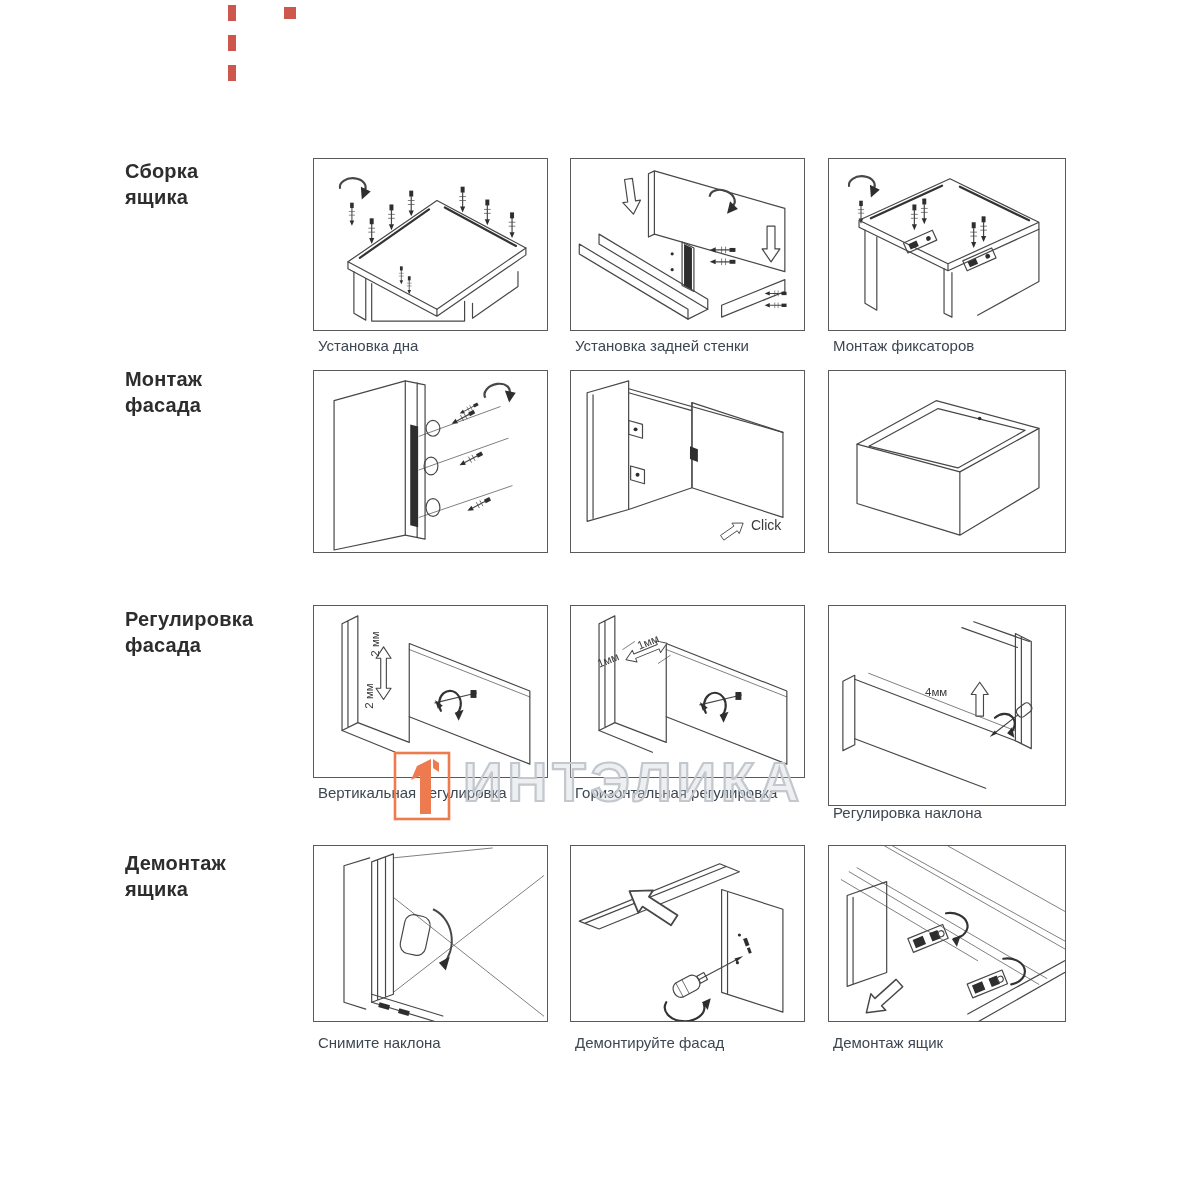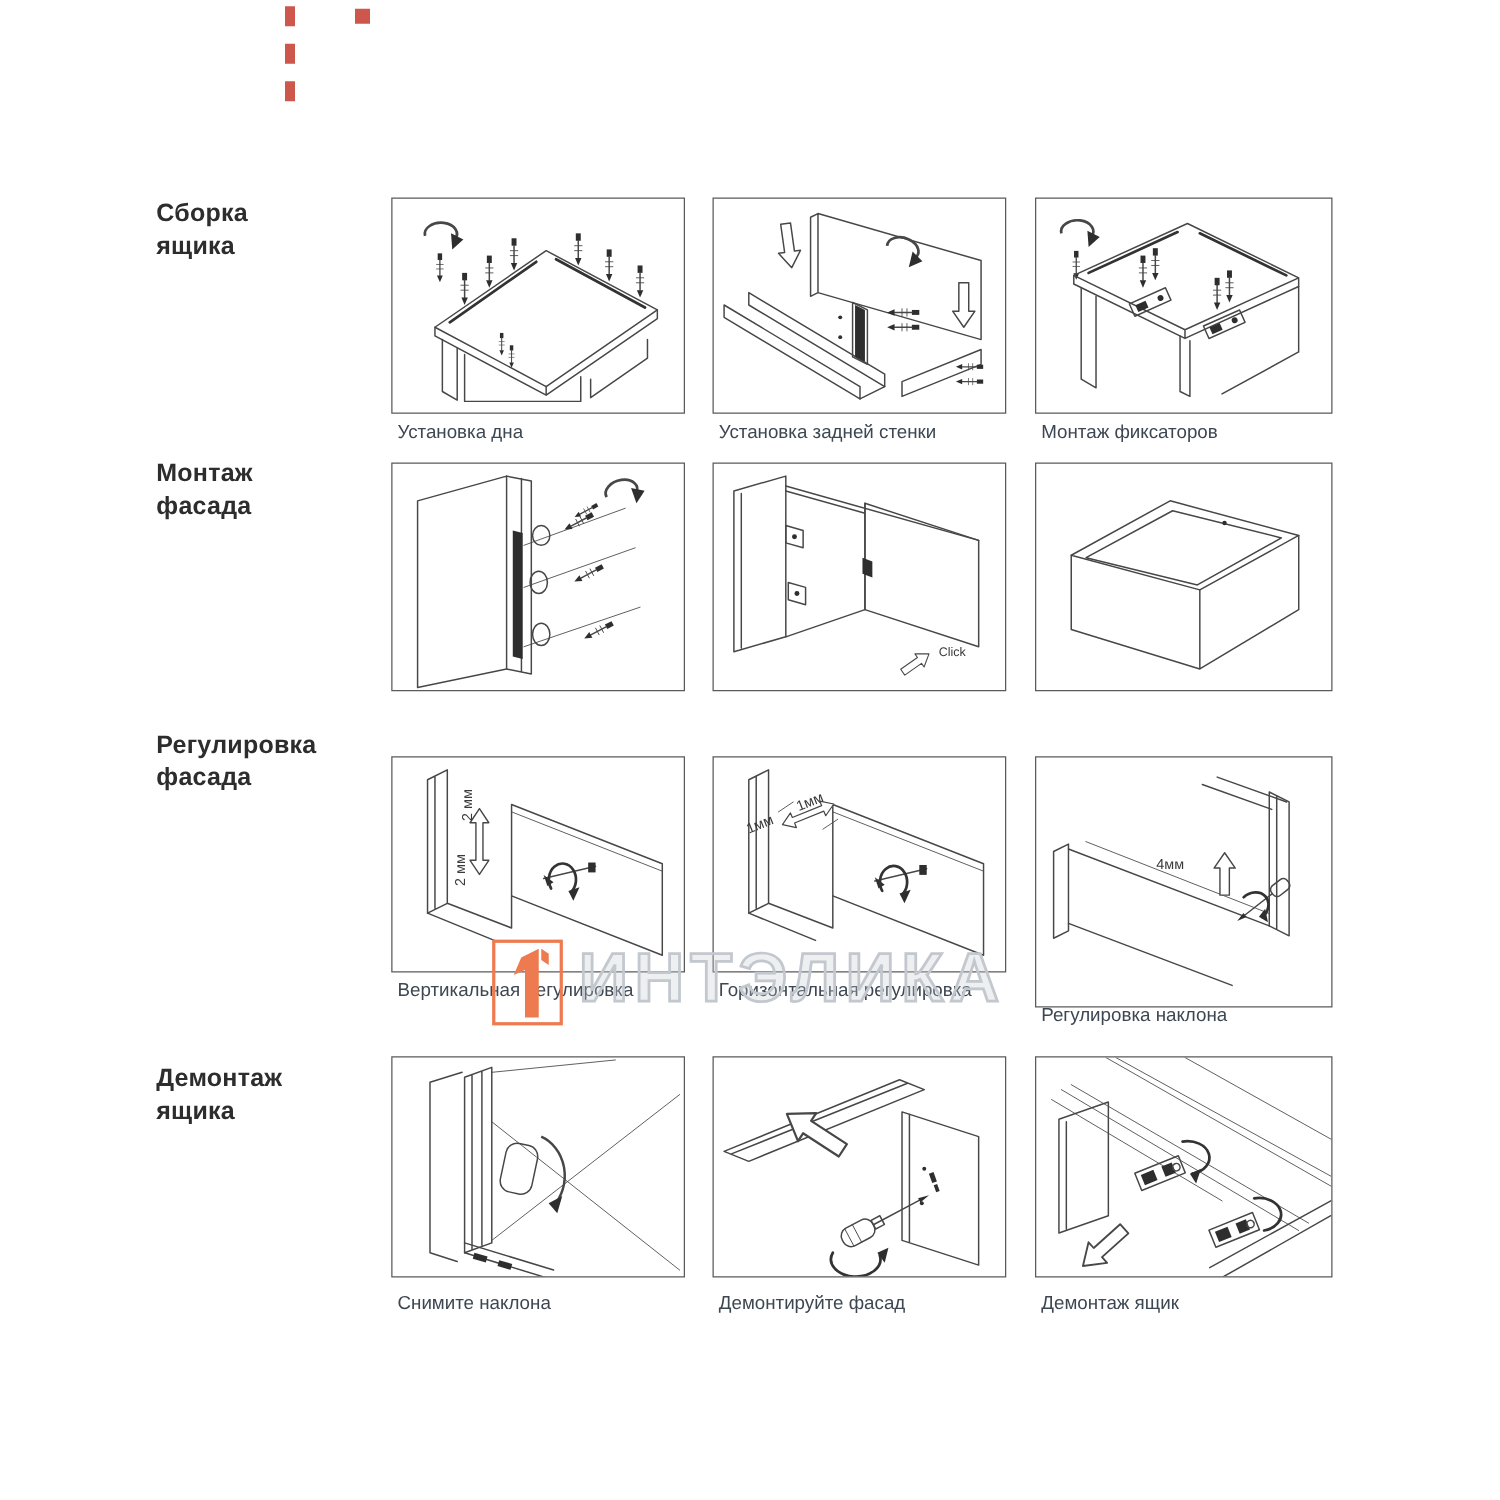--- a/index.html
+++ b/index.html
@@ -10,21 +10,21 @@
   
   .rl{position:absolute;left:125px;width:170px;font-size:20px;font-weight:bold;
       color:#2d2d2d;line-height:1.32;white-space:pre-line;letter-spacing:.2px;}
   
   .panel{position:absolute;border:1.3px solid #5a5a5a;background:#fff;box-sizing:border-box;}
   .panel svg{display:block;width:100%;height:100%;}
   
   .cap{position:absolute;font-size:15px;color:#3d4752;white-space:nowrap;}
   
   .ann{position:absolute;font-size:11.5px;color:#3a3a3a;white-space:nowrap;}
-  .ann.click{font-size:10px;}
+  .ann.click{font-size:14px;}
   
   .ln{fill:none;stroke:#474747;stroke-width:1.2;stroke-linejoin:round;stroke-linecap:round;}
   .th{stroke-width:.7;}
   .fl{fill:#2e2e2e;stroke:none;}
   .hw{fill:#ffffff;stroke:#474747;stroke-width:1.2;stroke-linejoin:round;}
   .dk{fill:none;stroke:#333333;stroke-width:2.2;stroke-linecap:round;}
   .cresc{fill:none;stroke:#474747;stroke-width:2.2;}
   
   .wm{position:absolute;left:393px;top:750px;display:flex;align-items:flex-start;gap:12px;
       pointer-events:none;z-index:5;}
@@ -55,21 +55,21 @@
 
 <div class="redmark" style="left:228px;top:5px;width:8px;height:16px;"></div>
 <div class="redmark" style="left:228px;top:35px;width:8px;height:16px;"></div>
 <div class="redmark" style="left:228px;top:65px;width:8px;height:16px;"></div>
 <div class="redmark" style="left:284px;top:7px;width:12px;height:12px;"></div>
 
 <div class="rl" style="top:158px;">Сборка
 ящика</div>
 <div class="rl" style="top:366px;">Монтаж
 фасада</div>
-<div class="rl" style="top:583px;">Регулировка
+<div class="rl" style="top:606px;">Регулировка
 фасада</div>
 <div class="rl" style="top:850px;">Демонтаж
 ящика</div>
 
 <div class="panel" style="left:313px;top:158px;width:235px;height:173px;">
   <svg viewBox="0 0 235 173">
     <use href="#cres" transform="translate(38,28)"></use>
     <use href="#scr" transform="translate(38,46) scale(0.9)"></use>
     <path class="ln" d="M34 104 L124 42 L214 90 L124 152 Z"></path>
     <path class="ln" d="M34 104 L34 111 L124 159 L124 152 M124 159 L214 97 L214 90"></path>

